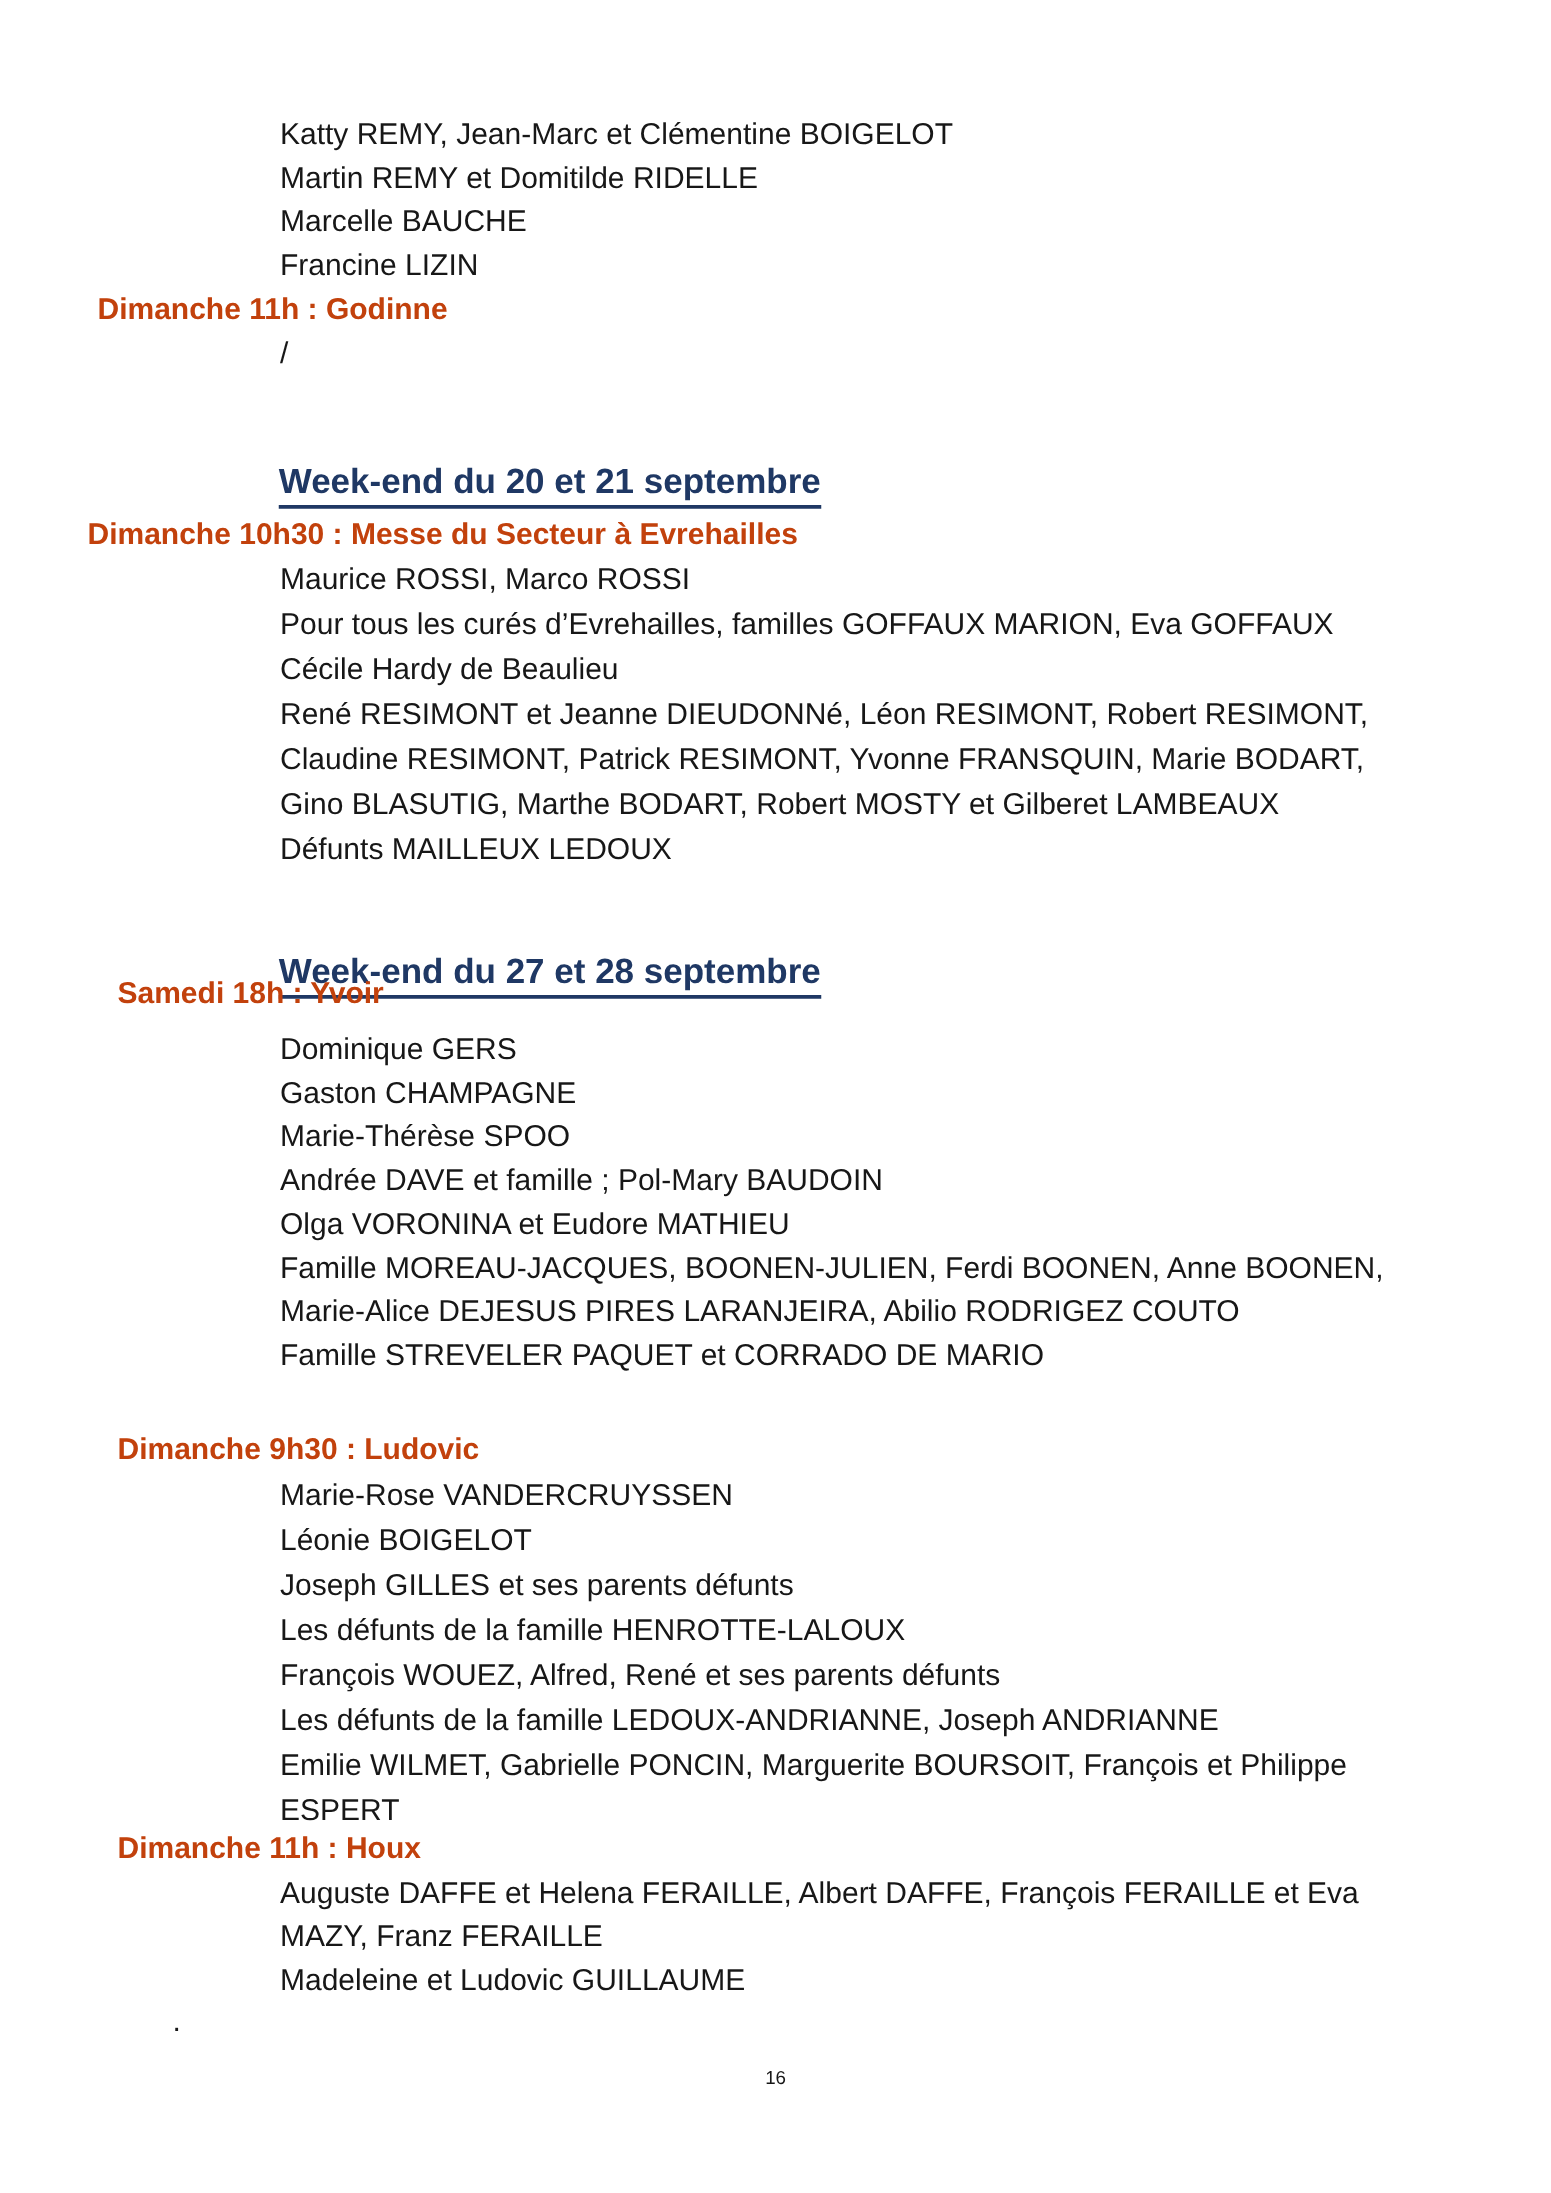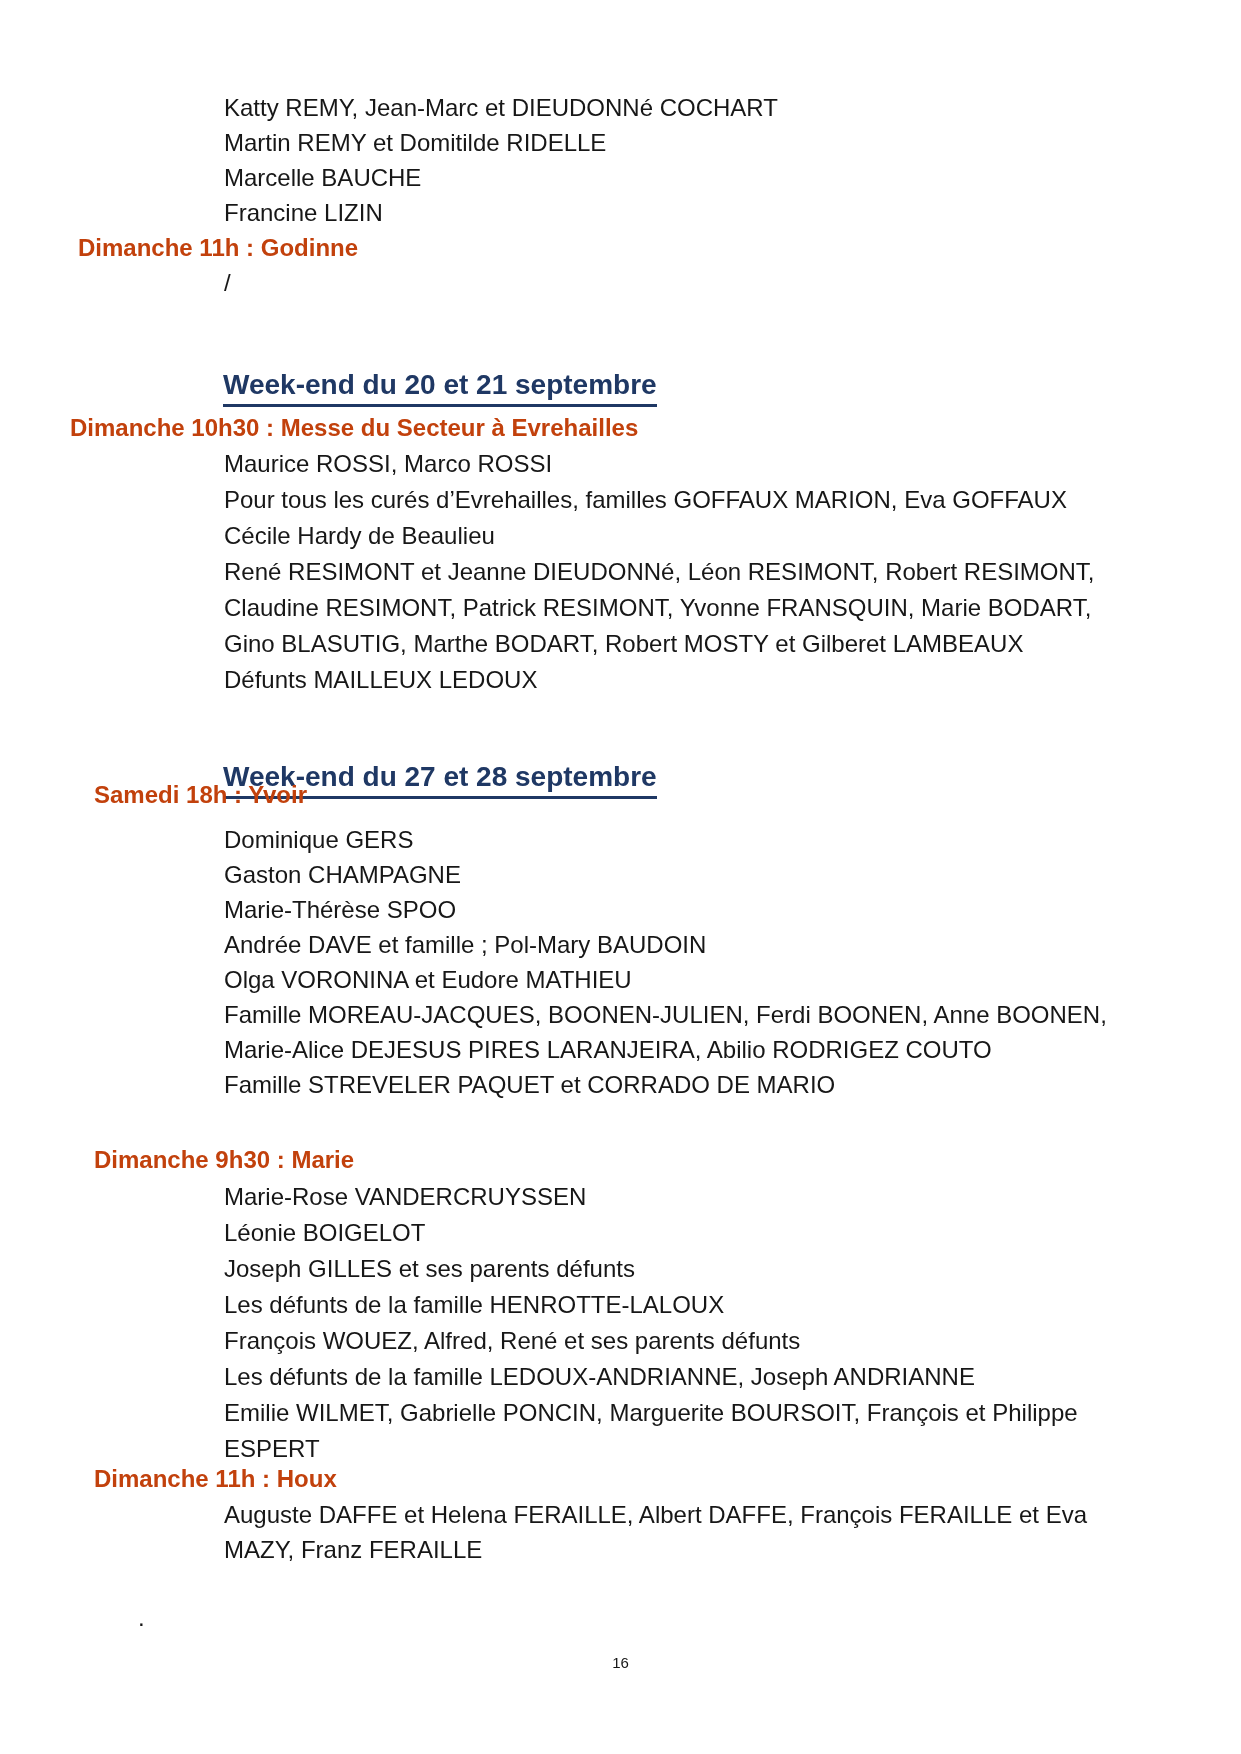--- a/index.html
+++ b/index.html
@@ -67,21 +67,21 @@
     font-size: 15px;
     line-height: 30px;
   }
 </style>
 </head>
 <body>
 
 <div class="doc-page">
 
   <div class="block" style="top:90px">
-    <div class="line">Katty REMY, Jean-Marc et DIEUDONNé COCHART</div>
+    <div class="line">Katty REMY, Jean-Marc et Clémentine BOIGELOT</div>
     <div class="line">Martin REMY et Domitilde RIDELLE</div>
     <div class="line">Marcelle BAUCHE</div>
     <div class="line">Francine LIZIN</div>
     <div class="line day l78">Dimanche 11h : Godinne</div>
     <div class="line">/</div>
   </div>
 
   <h2 class="weekend-title" style="top:368px"><span class="u">Week-end du 20 et 21 septembre</span></h2>
 
   <div class="block lh36" style="top:410px">
@@ -105,38 +105,39 @@
     <div class="line">Gaston CHAMPAGNE</div>
     <div class="line">Marie-Thérèse SPOO</div>
     <div class="line">Andrée DAVE et famille ; Pol-Mary BAUDOIN</div>
     <div class="line">Olga VORONINA et Eudore MATHIEU</div>
     <div class="line">Famille MOREAU-JACQUES, BOONEN-JULIEN, Ferdi BOONEN, Anne BOONEN,</div>
     <div class="line">Marie-Alice DEJESUS PIRES LARANJEIRA, Abilio RODRIGEZ COUTO</div>
     <div class="line">Famille STREVELER PAQUET et CORRADO DE MARIO</div>
   </div>
 
   <div class="block" style="top:1142px">
-    <div class="line day">Dimanche 9h30 : Marie</div>
+    <div class="line day">Dimanche 9h30 : Ludovic</div>
   </div>
   <div class="block lh36" style="top:1179px">
     <div class="line">Marie-Rose VANDERCRUYSSEN</div>
     <div class="line">Léonie BOIGELOT</div>
     <div class="line">Joseph GILLES et ses parents défunts</div>
     <div class="line">Les défunts de la famille HENROTTE-LALOUX</div>
     <div class="line">François WOUEZ, Alfred, René et ses parents défunts</div>
     <div class="line">Les défunts de la famille LEDOUX-ANDRIANNE, Joseph ANDRIANNE</div>
     <div class="line">Emilie WILMET, Gabrielle PONCIN, Marguerite BOURSOIT, François et Philippe</div>
     <div class="line">ESPERT</div>
   </div>
 
   <div class="block" style="top:1461px">
     <div class="line day">Dimanche 11h : Houx</div>
   </div>
   <div class="block" style="top:1497px">
     <div class="line">Auguste DAFFE et Helena FERAILLE, Albert DAFFE, François FERAILLE et Eva</div>
     <div class="line">MAZY, Franz FERAILLE</div>
+    <div class="line">Madeleine et Ludovic GUILLAUME</div>
   </div>
 
   <div class="stray-dot">.</div>
 
   <div class="page-number">16</div>
 
 </div>
 
 </body></html>

